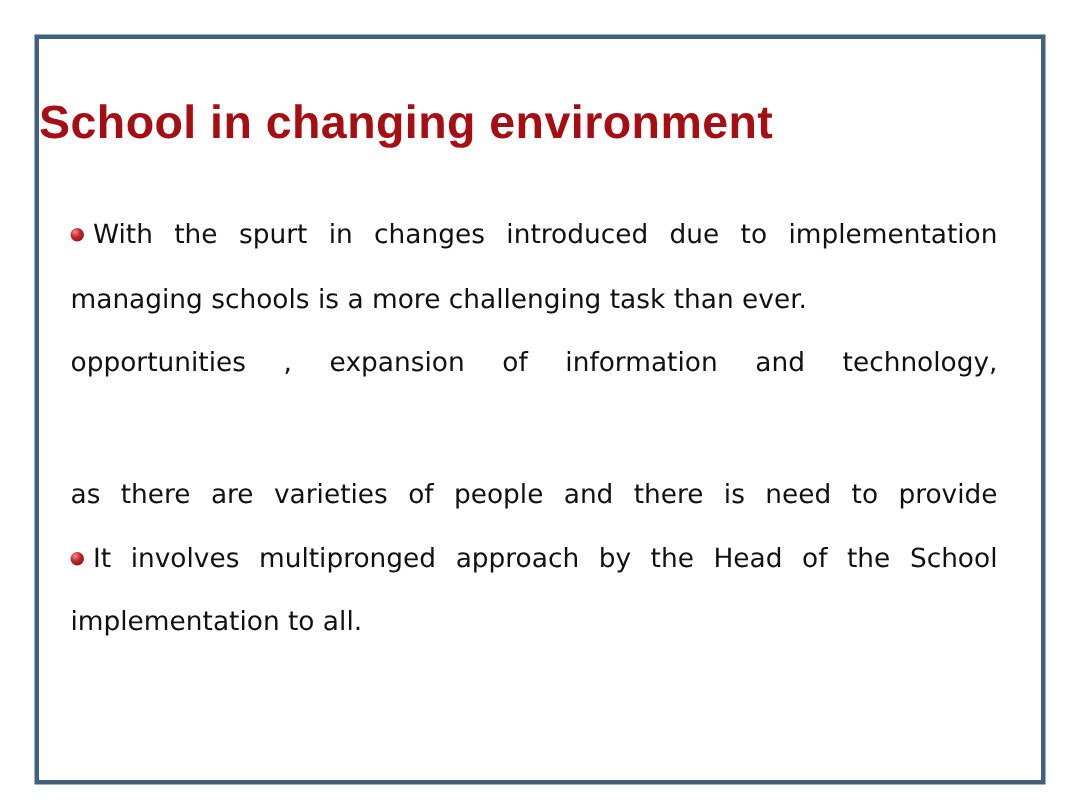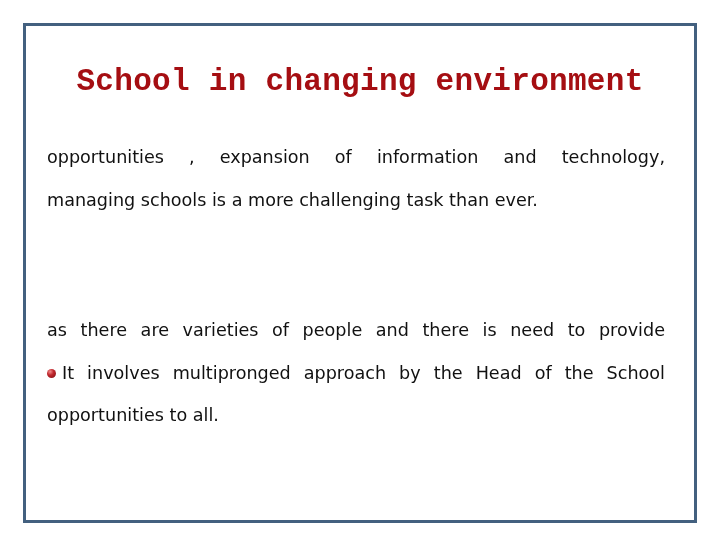--- a/index.html
+++ b/index.html
@@ -21,22 +21,21 @@
       height: 494px;
       border: 3px solid #43607f;
       background: #ffffff;
       box-sizing: content-box;
     }
     .slide-title {
       position: absolute;
       left: 0;
       top: 38px;
       width: 668px;
-      text-align: center;
-      font-family: Liberation Mono, monospace;
+      font-family: Liberation Sans, sans-serif;
       font-weight: bold;
       font-size: 31px;
       color: #a50e12;
       letter-spacing: 0.3px;
       margin: 0;
       line-height: 36px;
     }
     .body-text {
       position: absolute;
       left: 21px;
@@ -71,23 +70,24 @@
     }
   </style>
 </head>
 <body>
 
 <div class="slide-frame">
 
   <h1 class="slide-title">School in changing environment</h1>
 
   <div class="body-text para-1">
+    <span class="line justify"><span class="bullet"></span><span>With the spurt in changes introduced due to implementation</span></span>
+    <span class="line">managing schools is a more challenging task than ever.</span>
     <span class="line justify">opportunities , expansion of information and technology,</span>
-    <span class="line">managing schools is a more challenging task than ever.</span>
   </div>
 
   <div class="body-text para-2">
     <span class="line justify">as there are varieties of people and there is need to provide</span>
     <span class="line justify"><span class="bullet"></span><span>It involves multipronged approach  by the Head of the School</span></span>
-    <span class="line">opportunities to all.</span>
+    <span class="line">implementation to all.</span>
   </div>
 
 </div>
 
 </body></html>

